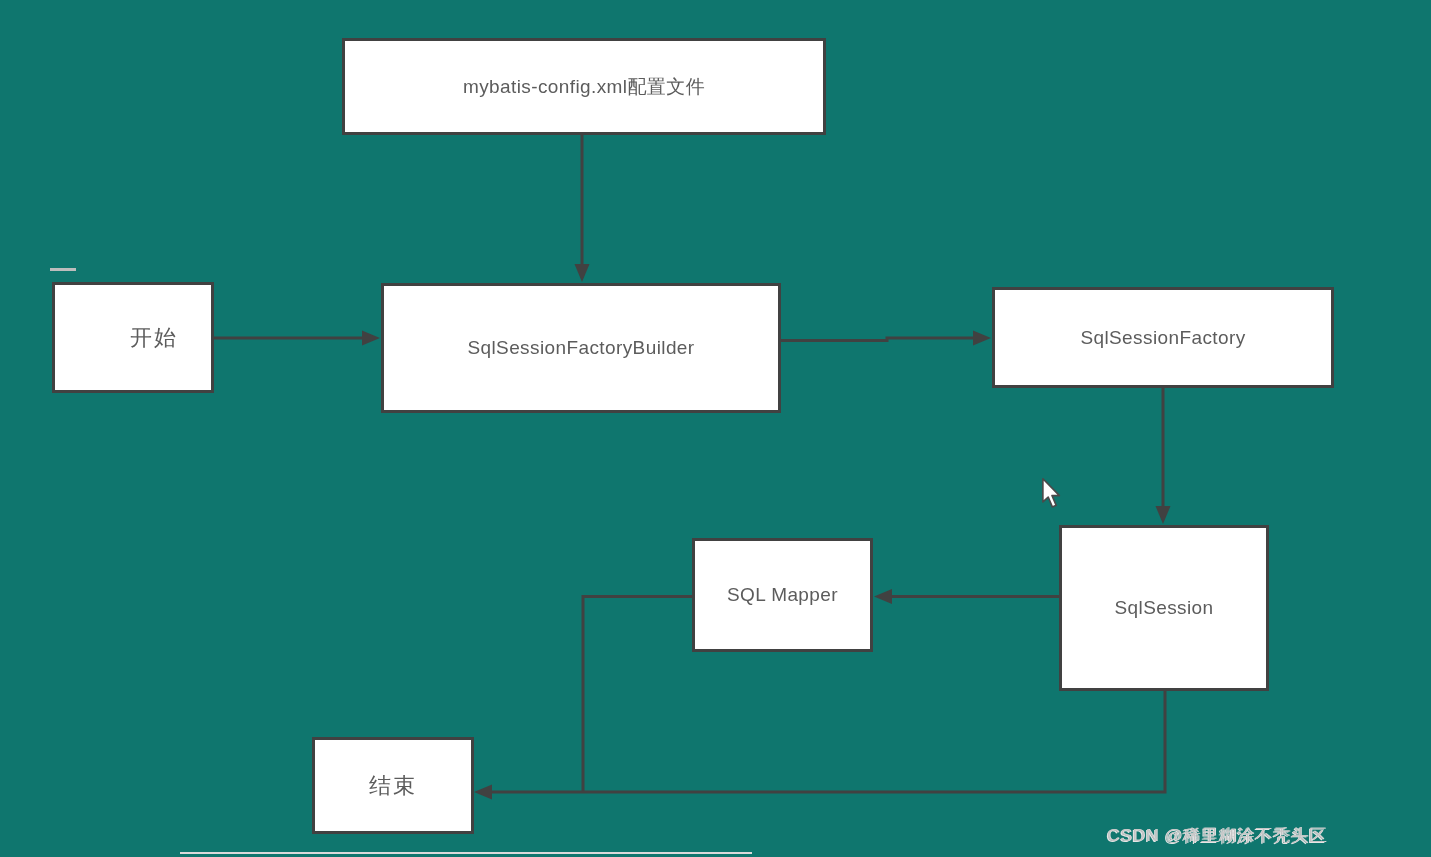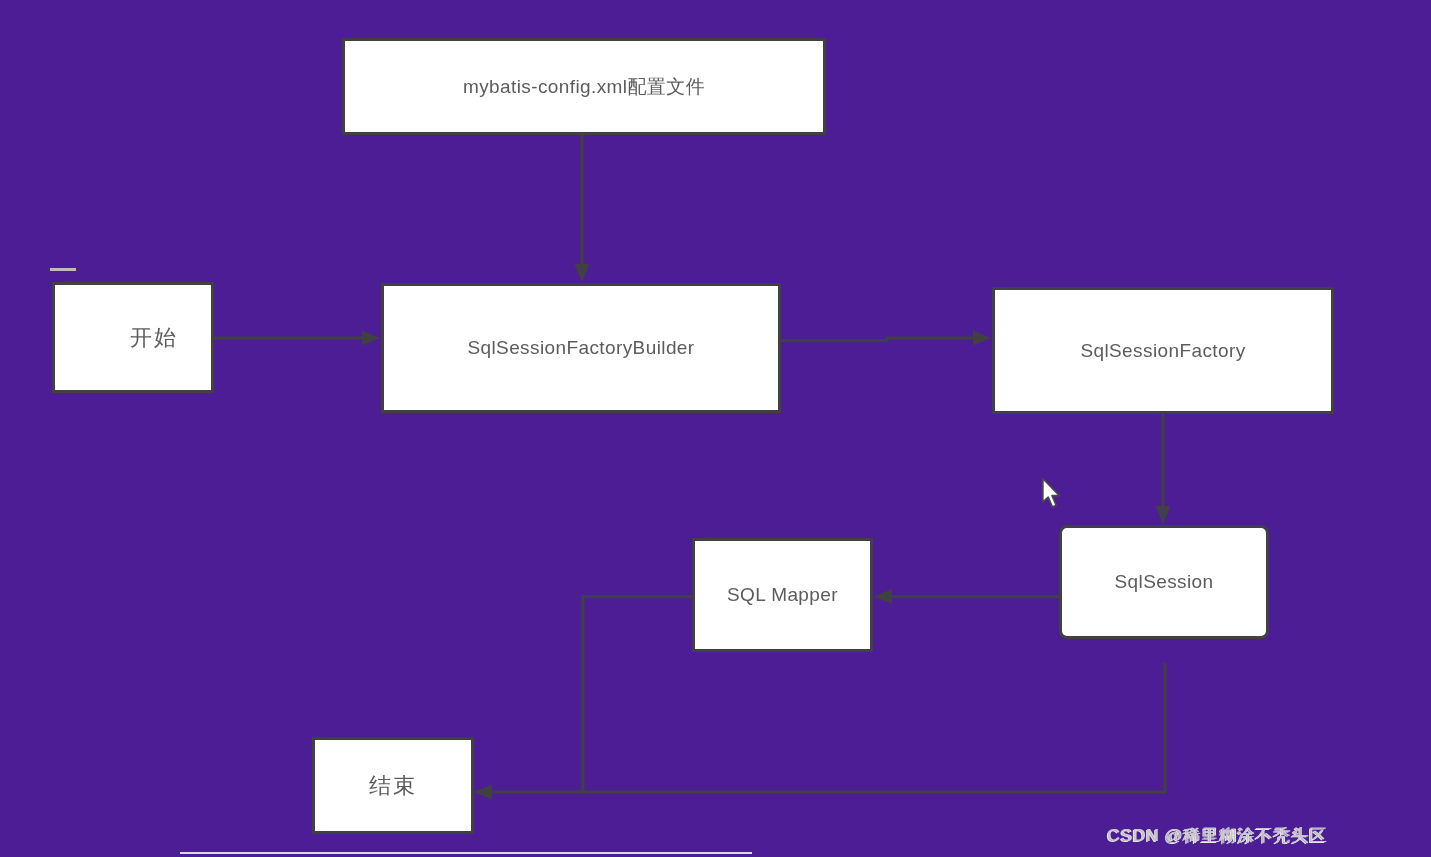--- a/index.html
+++ b/index.html
@@ -1,43 +1,43 @@
 <!DOCTYPE html>
 <html><head>
 <meta charset="utf-8">
 <style>
   * { margin: 0; padding: 0; box-sizing: border-box; }
   html, body { background: #ffffff; }
   .canvas {
     position: relative;
     width: 1431px;
     height: 857px;
-    background: #4c1d95;
+    background: #0f766e;
     overflow: hidden;
     font-family: "Liberation Sans", "DejaVu Sans", sans-serif;
   }
   .node {
     position: absolute;
     border: 3px solid #414141;
     background: #ffffff;
     display: flex;
     align-items: center;
     justify-content: center;
     text-align: center;
     color: #5c5c5c;
     font-size: 19px;
     letter-spacing: 0.4px;
     z-index: 2;
   }
   .node.cjk { font-size: 22px; letter-spacing: 2px; }
   .node-config  { left: 342px;  top: 38px;  width: 484px; height: 97px;  }
   .node-start   { left: 52px;   top: 282px; width: 162px; height: 111px; padding-left: 42px; }
   .node-builder { left: 381px;  top: 283px; width: 400px; height: 130px; text-align: right; }
-  .node-factory { left: 992px;  top: 287px; width: 342px; height: 127px; }
-  .node-session { left: 1059px; top: 525px; width: 210px; height: 114px; border-radius: 8px; }
+  .node-factory { left: 992px;  top: 287px; width: 342px; height: 101px; }
+  .node-session { left: 1059px; top: 525px; width: 210px; height: 166px; }
   .node-mapper  { left: 692px;  top: 538px; width: 181px; height: 114px; }
   .node-end     { left: 312px;  top: 737px; width: 162px; height: 97px; }
   .edges {
     position: absolute;
     left: 0; top: 0;
     width: 1431px; height: 857px;
     z-index: 1;
     pointer-events: none;
   }
   .edges path, .edges line { stroke: #414141; stroke-width: 3; fill: none; }

